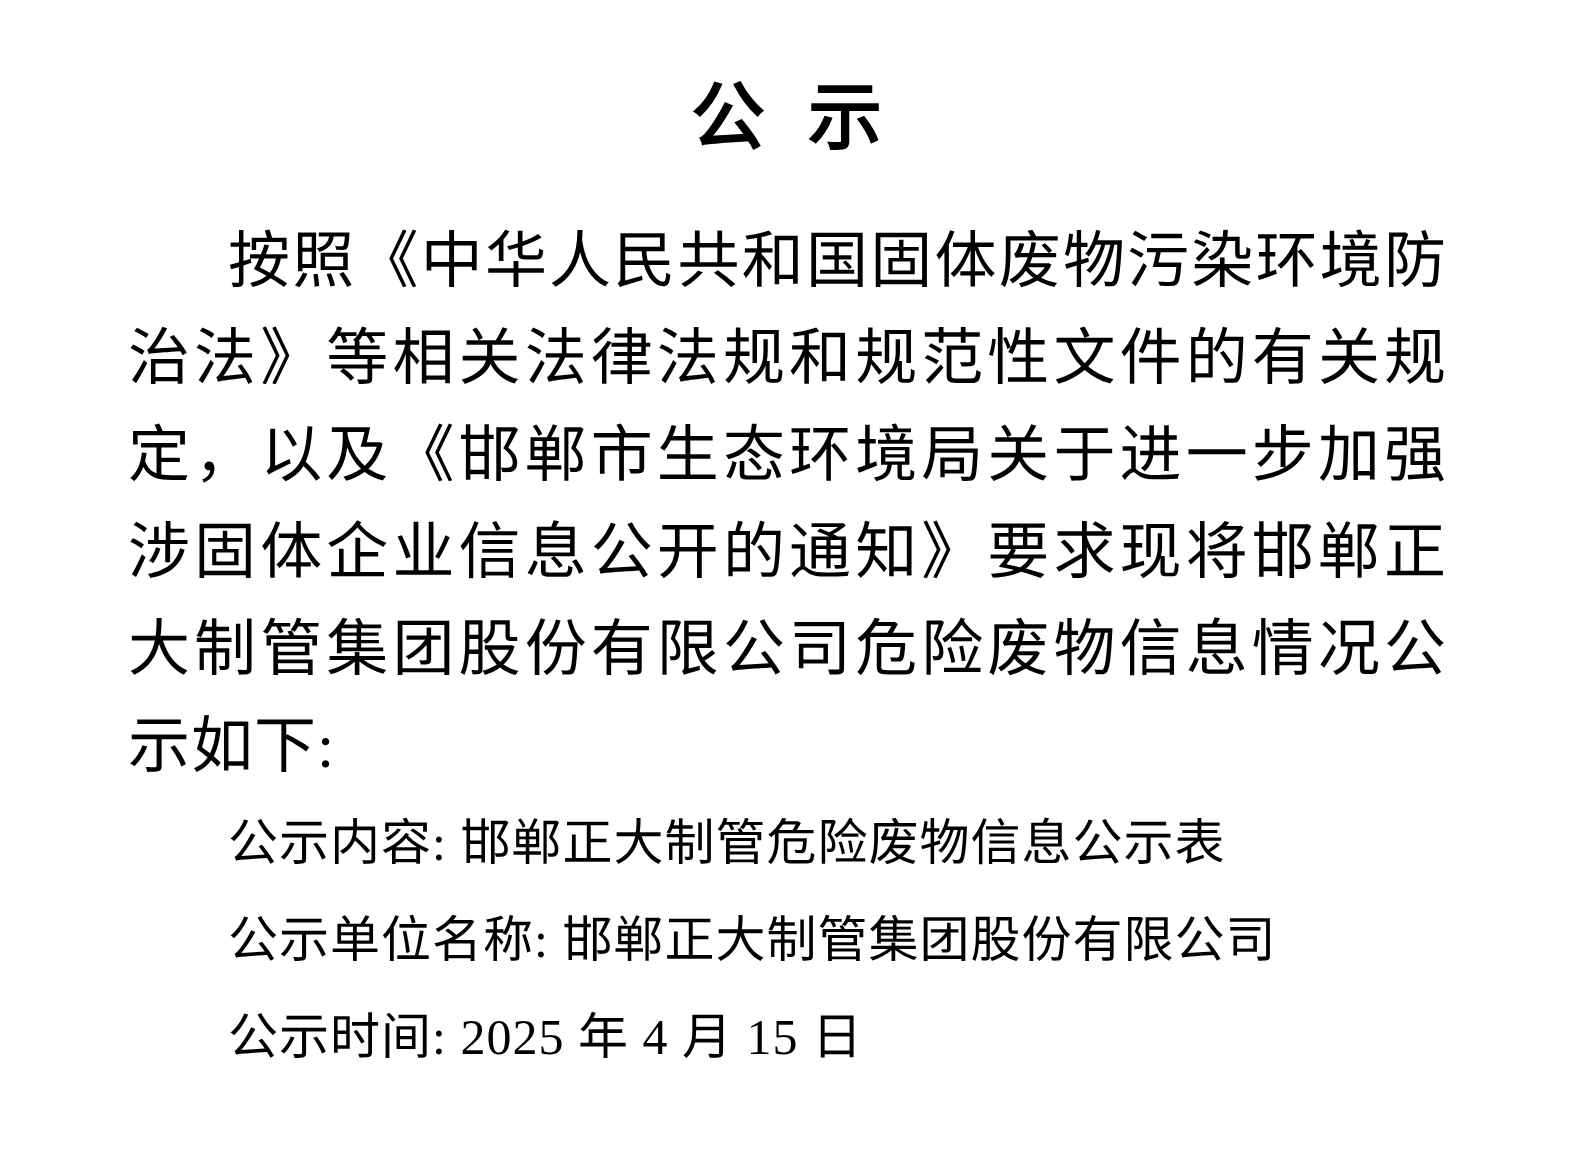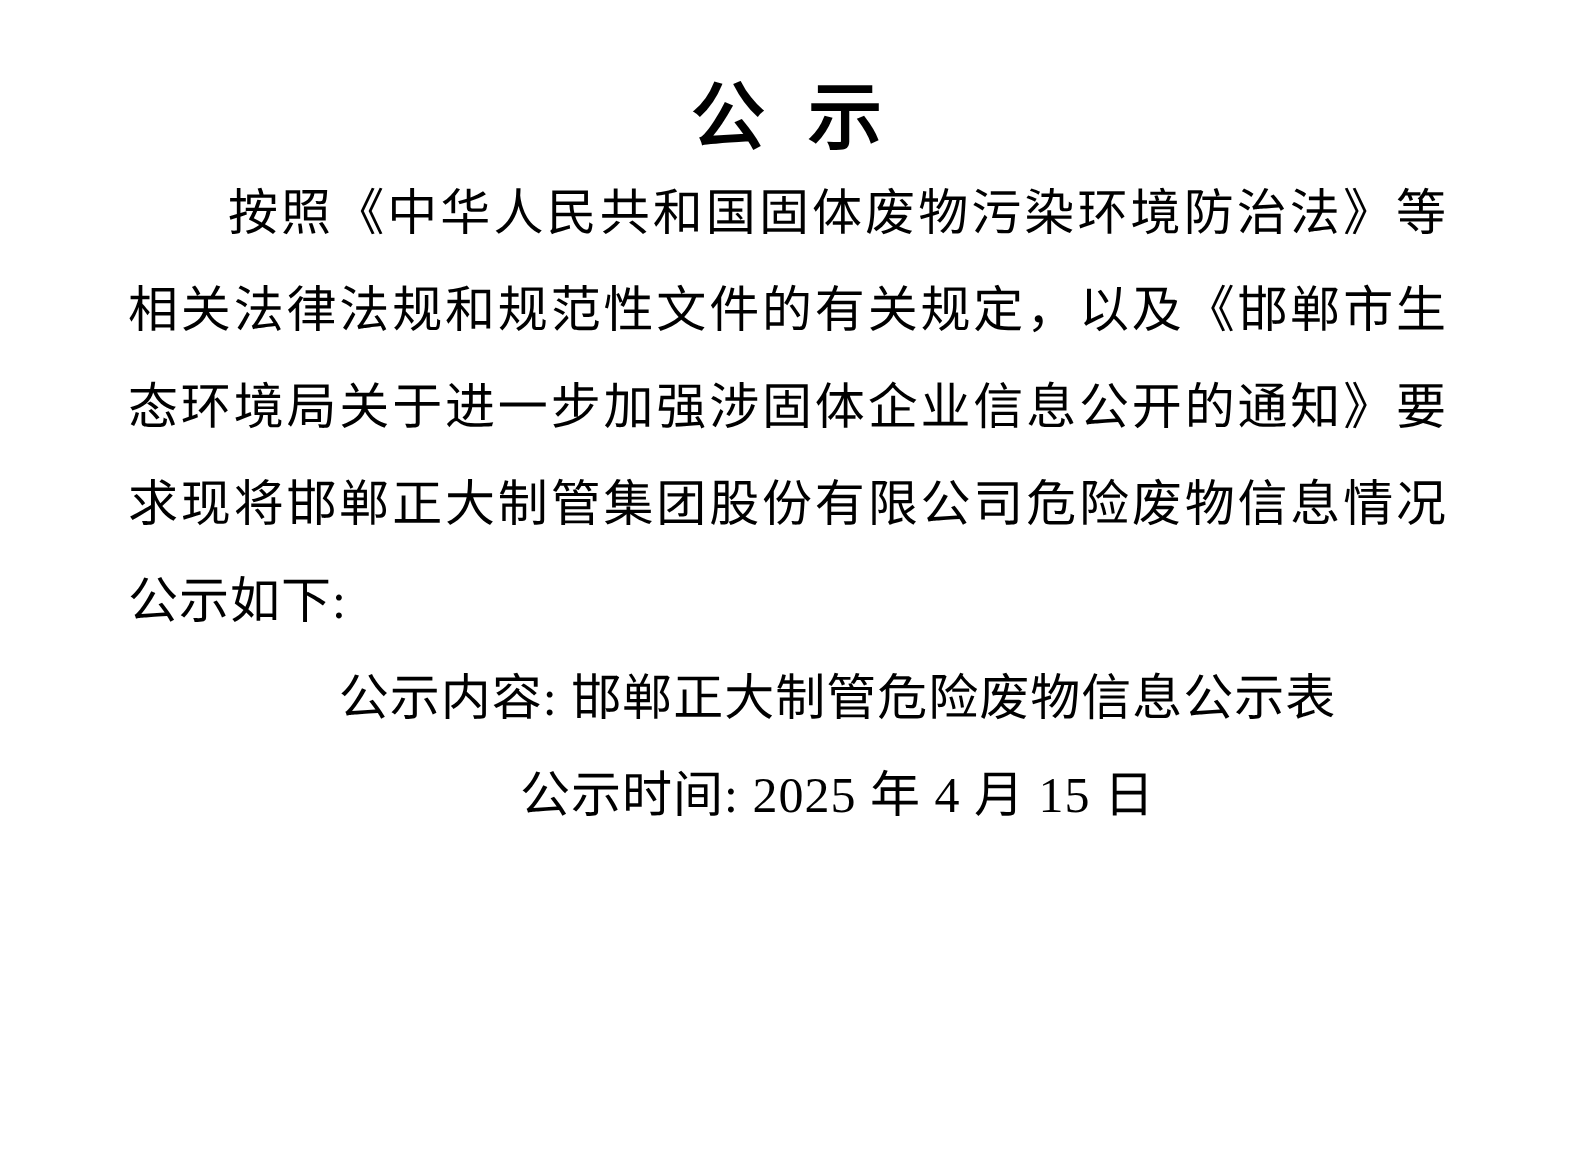--- a/index.html
+++ b/index.html
@@ -23,48 +23,49 @@
     padding: 72px 140px 0 128px;
   }
 
   .doc-title {
     text-align: center;
     font-weight: bold;
     font-size: 74px;
     line-height: 1.25;
     letter-spacing: 2px;
     white-space: pre-wrap; 
+    margin-bottom: 48px;
   }
 
   .body-paragraph {
-    font-size: 50px;
+    font-size: 62px;
     line-height: 97px;
     text-align: justify;
     text-align-last: left;
     text-indent: 100px; 
     letter-spacing: 1px;
     word-break: break-all;
   }
 
   .info-line {
     font-size: 50px;
     line-height: 97px;
     text-indent: 100px; 
     letter-spacing: 1px;
     white-space: pre-wrap; 
-    text-align: center;
   }
 </style>
 </head>
 <body>
 
 <div class="page">
 
   <h1 class="doc-title">公  示</h1>
 
   <p class="body-paragraph">按照《中华人民共和国固体废物污染环境防治法》等相关法律法规和规范性文件的有关规定，以及《邯郸市生态环境局关于进一步加强涉固体企业信息公开的通知》要求现将邯郸正大制管集团股份有限公司危险废物信息情况公示如下:</p>
 
   <p class="info-line">公示内容: 邯郸正大制管危险废物信息公示表</p>
 
+  <p class="info-line">公示单位名称: 邯郸正大制管集团股份有限公司</p>
 
   <p class="info-line">公示时间: 2025 年 4 月 15 日</p>
 
 </div>
 
 </body></html>

